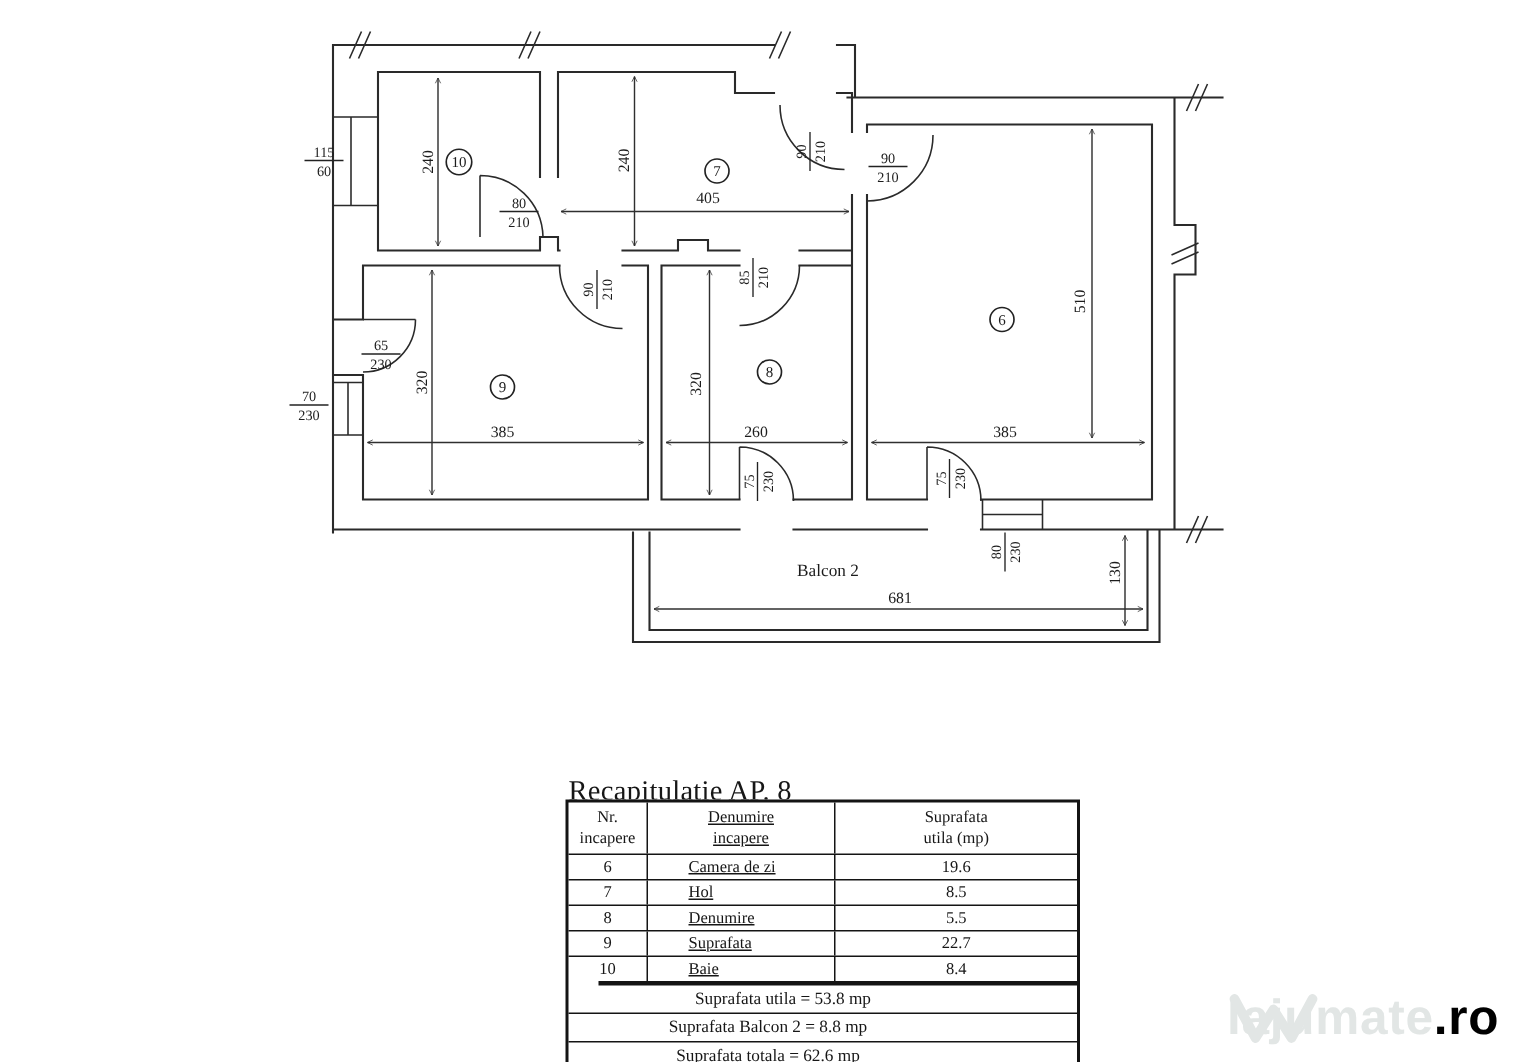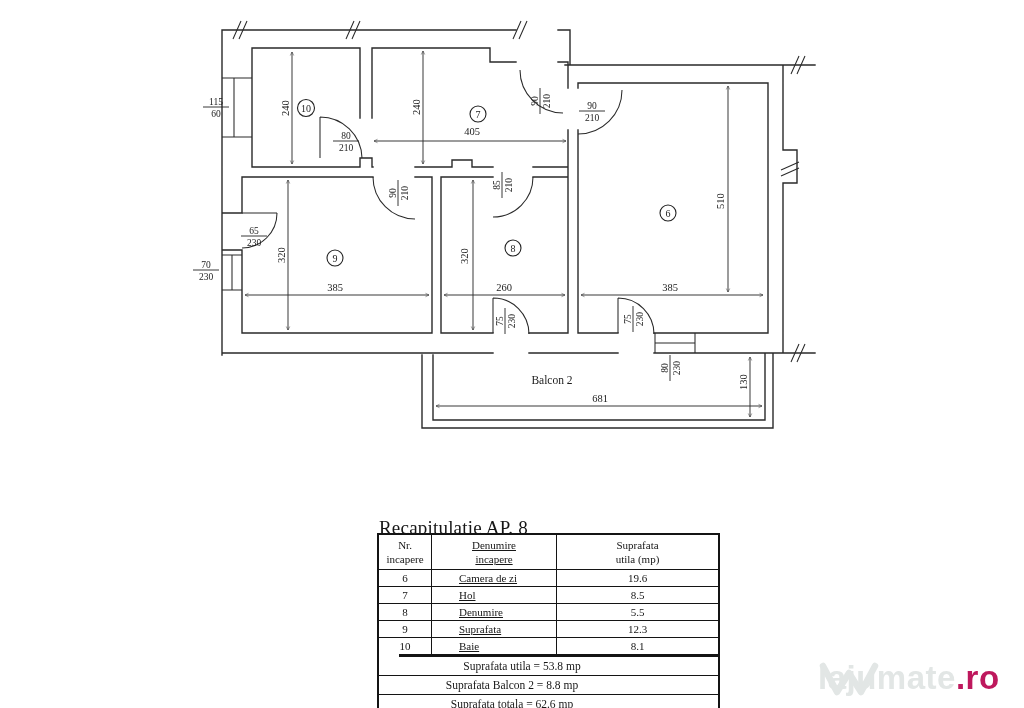--- a/index.html
+++ b/index.html
@@ -30,21 +30,21 @@
   .cell.c1,.cell.c2{border-right:1.4px solid #141414;}
   .cell.c2{justify-content:flex-start;padding-left:27px;text-decoration:underline;}
   .sum{height:18px;display:flex;align-items:center;justify-content:center;
        font-size:11.5px;padding-right:73px;border-top:1.4px solid #141414;}
   .sum.first{border-top:3.2px solid #141414;margin-left:20px;}
 
   
   .wm{position:absolute;left:818px;top:658px;display:flex;align-items:center;}
   .wm-text{font-family:"Liberation Sans", sans-serif;font-weight:bold;font-size:33px;
            color:#e2e6e5;letter-spacing:.5px;line-height:40px;}
-  .wm-ro{color:#be185d;}
+  .wm-ro{color:#000000;}
 </style>
 </head>
 <body>
 
 <div id="stage">
 
   <svg width="1024" height="460" viewBox="0 0 1024 460">
     <defs>
       <marker id="aS" markerWidth="10" markerHeight="10" refX="0" refY="0" orient="auto" markerUnits="userSpaceOnUse" viewBox="-10 -10 20 20">
         <path d="M7,-3.5 L0,0 L7,3.5" fill="none" stroke="#2f2f2f" stroke-width="1"></path>
@@ -255,26 +255,26 @@
       <div class="cell">8.5</div>
     </div>
     <div class="r-row r-data">
       <div class="cell c1">8</div>
       <div class="cell c2">Denumire</div>
       <div class="cell">5.5</div>
     </div>
     <div class="r-row r-data">
       <div class="cell c1">9</div>
       <div class="cell c2">Suprafata</div>
-      <div class="cell">12.3</div>
+      <div class="cell">22.7</div>
     </div>
     <div class="r-row r-data" style="border-bottom:none;">
       <div class="cell c1">10</div>
       <div class="cell c2">Baie</div>
-      <div class="cell">8.1</div>
+      <div class="cell">8.4</div>
     </div>
 
     <div class="sum first">Suprafata utila = 53.8 mp</div>
     <div class="sum">Suprafata Balcon 2 = 8.8 mp</div>
     <div class="sum">Suprafata totala = 62.6 mp</div>
 
   </div>
 
   <div class="wm">
     <svg width="70" height="42" viewBox="0 0 70 42">

